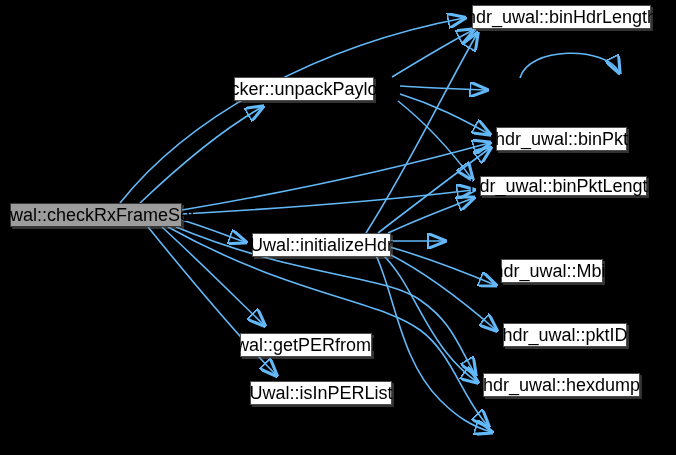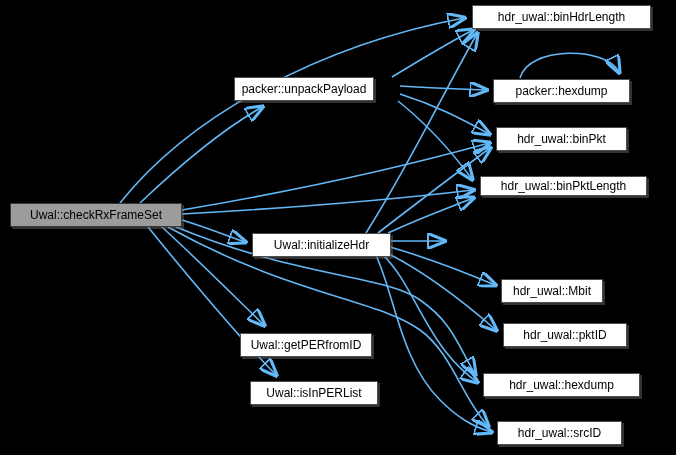--- a/index.html
+++ b/index.html
@@ -5,21 +5,21 @@
   html,body{margin:0;padding:0;background:#000;}
   .canvas{
     position:relative;width:676px;height:455px;background:#000000;
     font-family:"Liberation Sans","DejaVu Sans",sans-serif;overflow:hidden;
   }
   .edges{position:absolute;left:0;top:0;width:676px;height:455px;}
   .edges path{fill:none;stroke:#63b8f8;stroke-width:1.6px;}
   .node{
     position:absolute;display:flex;align-items:center;justify-content:center;
     background:#ffffff;border:1.5px solid #4d4d4d;box-shadow:2px 2px 0 rgba(110,110,110,.45);
-    color:#000;font-size:12px;white-space:nowrap;box-sizing:border-box;cursor:pointer;
+    color:#000;font-size:18px;white-space:nowrap;box-sizing:border-box;cursor:pointer;
   }
   .node.root{background:#9c9c9c;border-color:#383838;}
 </style>
 </head>
 <body>
 
 <div class="canvas">
 
   <svg class="edges" viewBox="0 0 676 455" xmlns="http://www.w3.org/2000/svg">
     <defs>
@@ -56,32 +56,30 @@
   </svg>
 
   <div class="node root" style="left:10px;top:203px;width:172px;height:24px">Uwal::checkRxFrameSet</div>
 
   <div class="node" style="left:234px;top:77px;width:140px;height:24px">packer::unpackPayload</div>
 
   <div class="node" style="left:252px;top:233px;width:139px;height:24px">Uwal::initializeHdr</div>
 
   <div class="node" style="left:240px;top:333px;width:132px;height:24px">Uwal::getPERfromID</div>
 
-  <div class="node" style="left:250px;top:381px;width:128px;height:24px">Uwal::isInPERList</div>
+  <div class="node" style="left:250px;top:381px;width:142px;height:24px">Uwal::isInPERList</div>
 
   <div class="node" style="left:472px;top:5px;width:179px;height:24px">hdr_uwal::binHdrLength</div>
 
-  <div class="node" style="left:493px;top:79px;width:137px;height:24px">packer::hexdump</div>
 
   <div class="node" style="left:496px;top:127px;width:131px;height:24px">hdr_uwal::binPkt</div>
 
   <div class="node" style="left:480px;top:176px;width:167px;height:20px">hdr_uwal::binPktLength</div>
 
 
-  <div class="node" style="left:501px;top:279px;width:102px;height:24px">hdr_uwal::Mbit</div>
+  <div class="node" style="left:501px;top:259px;width:102px;height:24px">hdr_uwal::Mbit</div>
 
   <div class="node" style="left:503px;top:323px;width:124px;height:24px">hdr_uwal::pktID</div>
 
   <div class="node" style="left:483px;top:373px;width:157px;height:24px">hdr_uwal::hexdump</div>
 
-  <div class="node" style="left:497px;top:421px;width:125px;height:24px">hdr_uwal::srcID</div>
 
 </div>
 
 </body></html>

